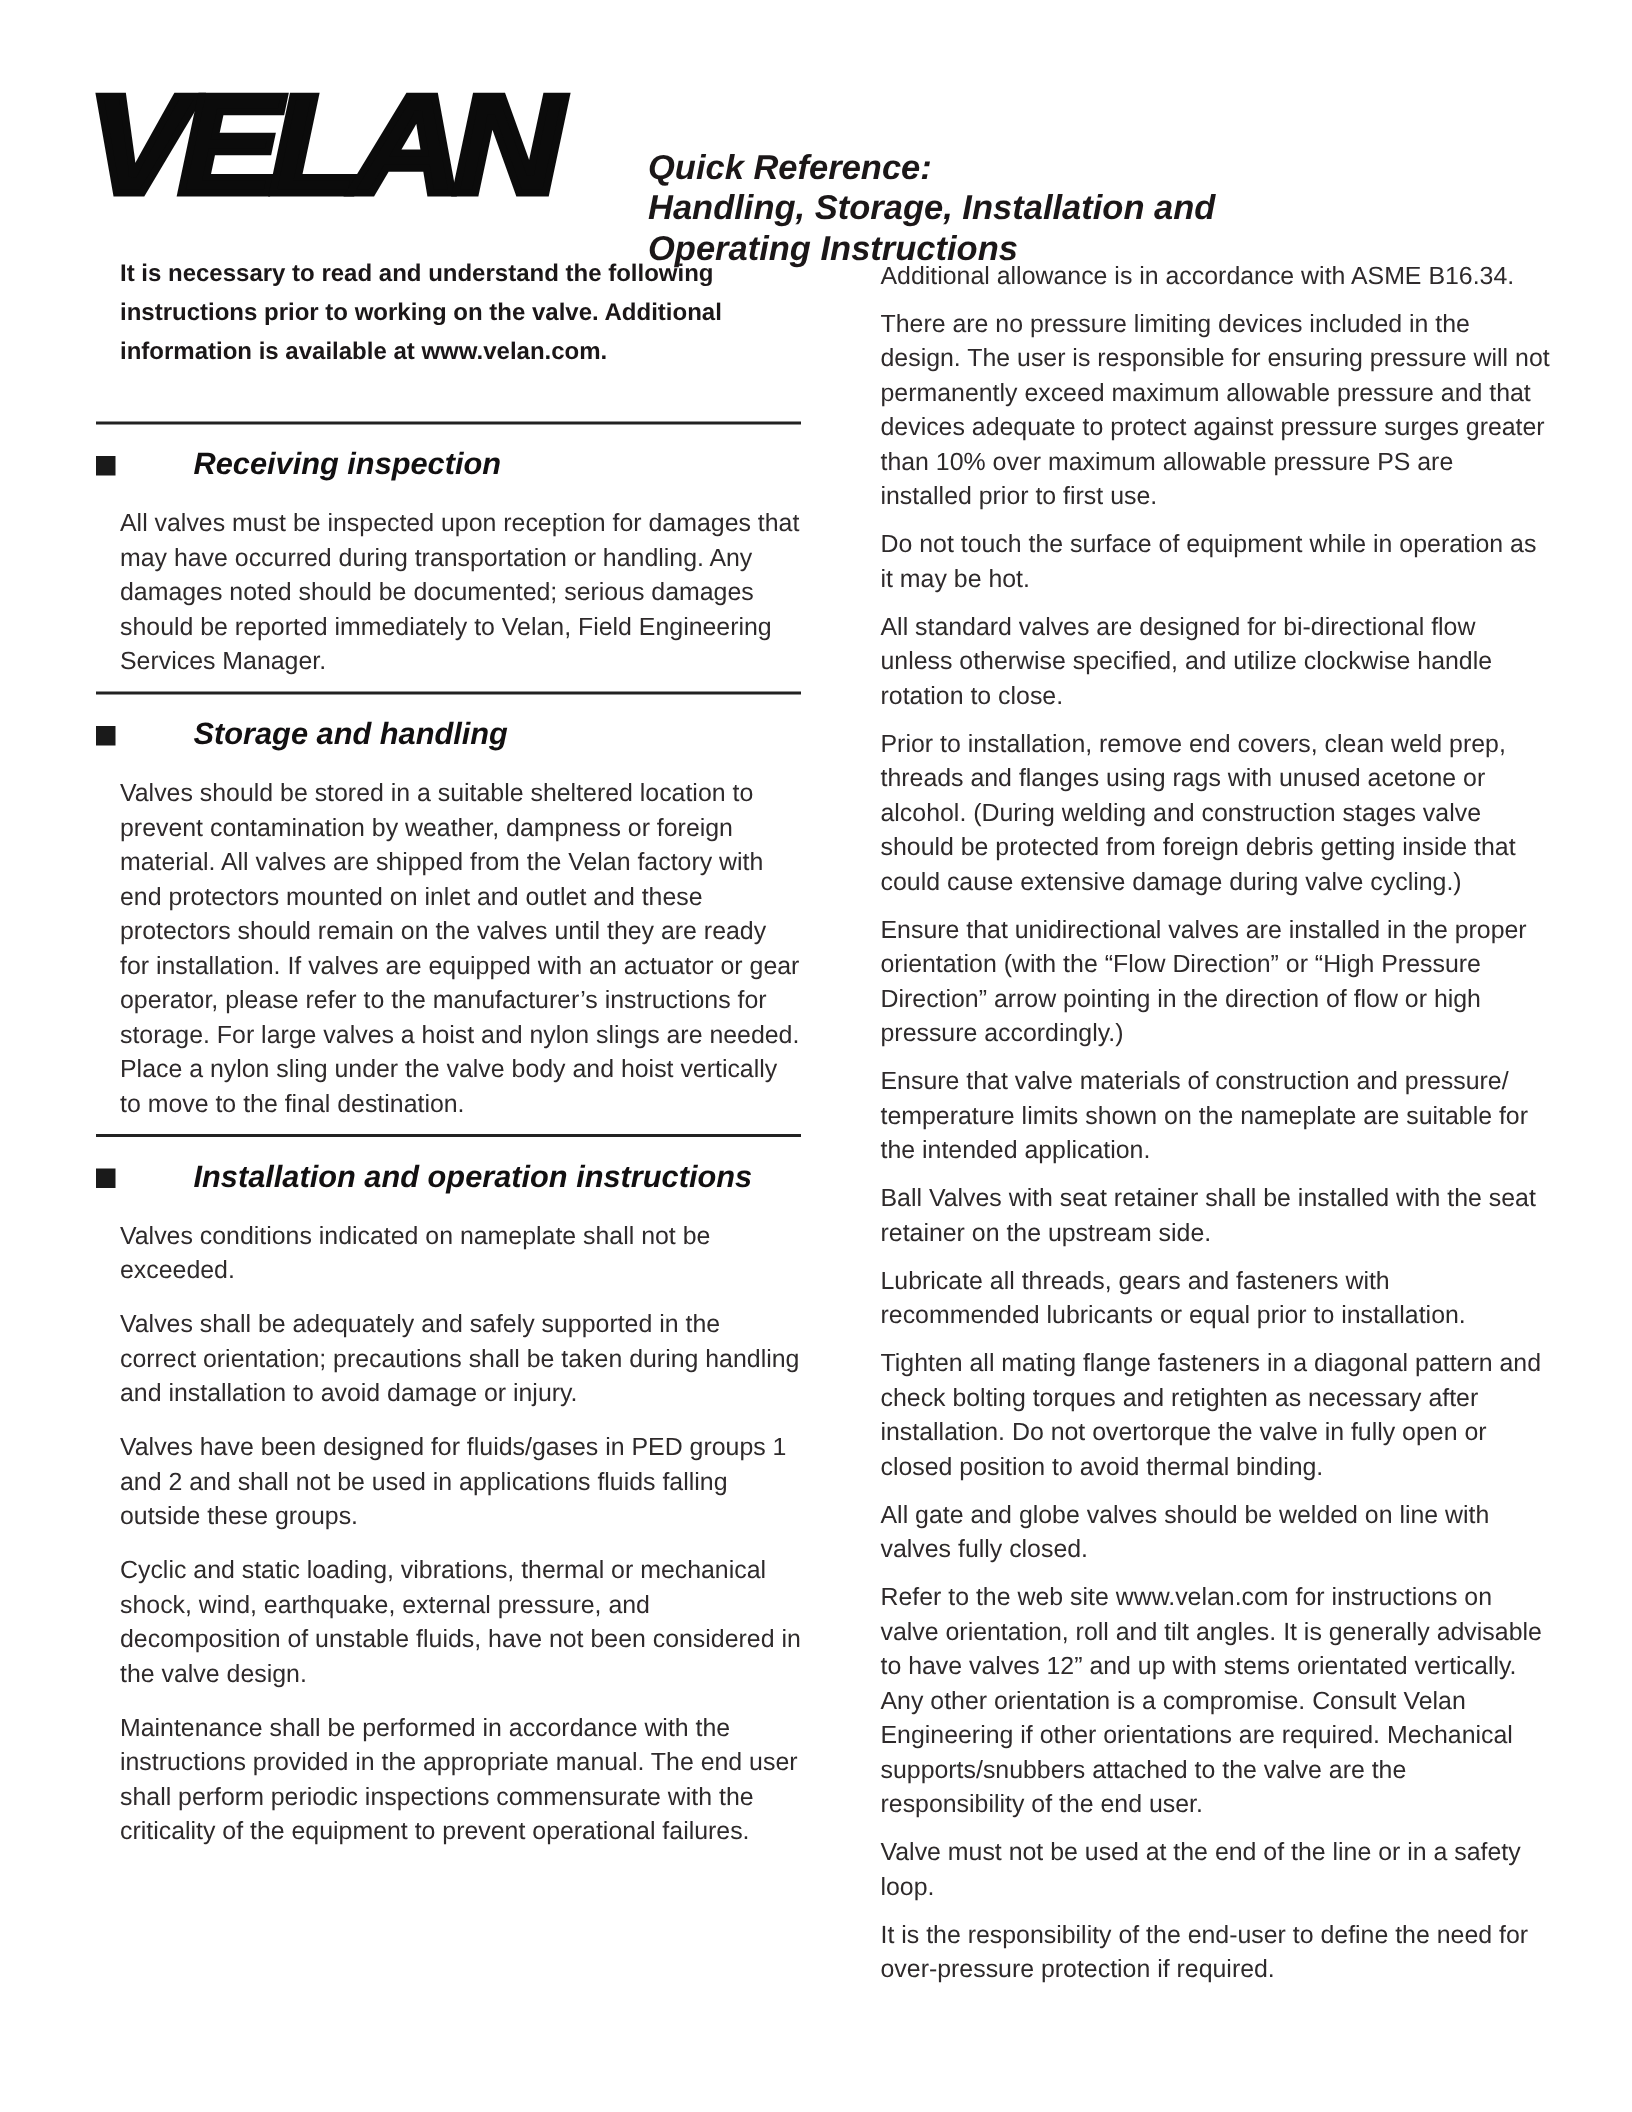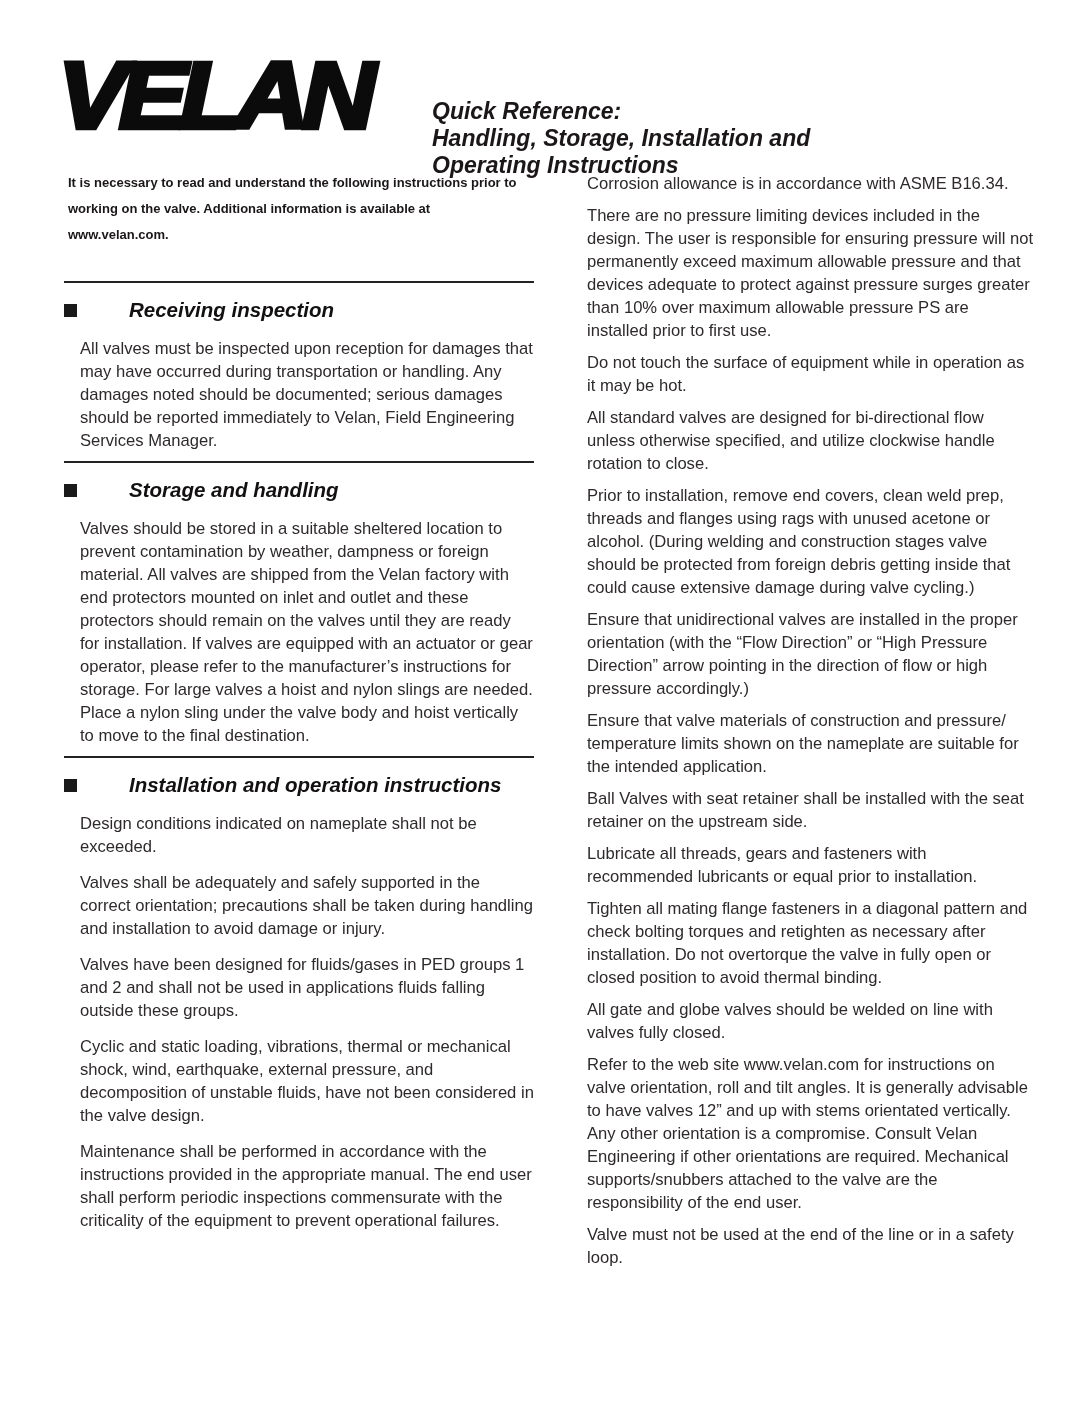--- a/index.html
+++ b/index.html
@@ -16,22 +16,22 @@
     white-space:nowrap;
   }
   .title-block{
     position:absolute;left:432px;top:58px;width:480px;
     font-style:italic;font-weight:bold;font-size:23px;line-height:27px;color:#1b1718;margin-top:40px;
   }
   .col{position:absolute;top:170px;}
   .col-left{left:64px;width:470px;}
   .col-right{left:587px;width:447px;top:172px;}
   .intro{
-    font-weight:bold;font-size:13px;line-height:26px;color:#1b1718;
-    margin:0 0 0 4px;white-space:pre-wrap;
+    font-weight:bold;font-size:16px;line-height:26px;color:#1b1718;
+    margin:0 0 0 16px;white-space:pre-wrap;
   }
   .rule{border:none;border-top:2px solid #222;margin:0;width:100%;}
   .rule-1{margin-top:33px;}
   .rule-mid{margin-top:9px;}
   .sec-heading{
     display:flex;align-items:baseline;margin:15px 0 0 0;
     font-style:italic;font-weight:bold;font-size:20.5px;color:#121011;gap:37px;
   }
   .sq{
     display:inline-block;width:13px;height:13px;background:#1a1a1a;
@@ -73,34 +73,35 @@
     <span class="sq"></span>
     <span>Storage and handling</span>
   </div>
   <p class="body-p first">Valves should be stored in a suitable sheltered location to prevent contamination by weather, dampness or foreign material. All valves are shipped from the Velan factory with end protectors mounted on inlet and outlet and these protectors should remain on the valves until they are ready for installation. If valves are equipped with an actuator or gear operator, please refer to the manufacturer’s instructions for storage. For large valves a hoist and nylon slings are needed.  Place a nylon sling under the valve body and hoist vertically to move to the final destination.</p>
 
   <hr class="rule rule-mid">
   <div class="sec-heading">
     <span class="sq"></span>
     <span>Installation and operation instructions</span>
   </div>
-  <p class="body-p first">Design conditions indicated on nameplate shall not be exceeded.</p>
+  <p class="body-p first">Valves conditions indicated on nameplate shall not be exceeded.</p>
   <p class="body-p">Valves shall be adequately and safely supported in the correct orientation; precautions shall be taken during handling and installation to avoid damage or injury.</p>
   <p class="body-p">Valves have been designed for fluids/gases in PED groups 1 and 2 and shall not be used in applications fluids falling outside these groups.</p>
   <p class="body-p">Cyclic and static loading, vibrations, thermal or mechanical shock, wind, earthquake, external pressure, and decomposition of unstable fluids, have not been considered in the valve design.</p>
   <p class="body-p">Maintenance shall be performed in accordance with the instructions provided in the appropriate manual. The end user shall perform periodic inspections commensurate with the criticality of the equipment to prevent operational failures.</p>
 </div>
 
 <div class="col col-right">
-  <p class="rp">Corrosion allowance is in accordance with ASME B16.34.</p>
+  <p class="rp">Additional allowance is in accordance with ASME B16.34.</p>
   <p class="rp">There are no pressure limiting devices included in the design. The user is responsible for ensuring pressure will not permanently exceed maximum allowable pressure and that devices adequate to protect against pressure surges greater than 10% over maximum allowable pressure PS are installed prior to first use.</p>
   <p class="rp">Do not touch the surface of equipment while in operation as it may be hot.</p>
   <p class="rp">All standard valves are designed for bi-directional flow unless otherwise specified, and utilize clockwise handle rotation to close.</p>
   <p class="rp">Prior to installation, remove end covers, clean weld prep, threads and flanges using rags with unused acetone or alcohol. (During welding and construction stages valve should be protected from foreign debris getting inside that could cause extensive damage during valve cycling.)</p>
   <p class="rp">Ensure that unidirectional valves are installed in the proper orientation (with the “Flow Direction” or “High Pressure Direction” arrow pointing in the direction of flow or high pressure accordingly.)</p>
   <p class="rp">Ensure that valve materials of construction and pressure/ temperature limits shown on the nameplate are suitable for the intended application.</p>
   <p class="rp">Ball Valves with seat retainer shall be installed with the seat retainer on the upstream side.</p>
   <p class="rp">Lubricate all threads, gears and fasteners with recommended lubricants or equal prior to installation.</p>
   <p class="rp">Tighten all mating flange fasteners in a diagonal pattern and check bolting torques and retighten as necessary after installation. Do not overtorque the valve in fully open or closed position to avoid thermal binding.</p>
   <p class="rp">All gate and globe valves should be welded on line with valves fully closed.</p>
   <p class="rp">Refer to the web site www.velan.com for instructions on valve orientation, roll and tilt angles. It is generally advisable to have valves 12” and up with stems orientated vertically. Any other orientation is a compromise. Consult Velan Engineering if other orientations are required. Mechanical supports/snubbers attached to the valve are the responsibility of the end user.</p>
   <p class="rp">Valve must not be used at the end of the line or in a safety loop.</p>
+  <p class="rp">It is the responsibility of the end-user to define the need for over-pressure protection if required.</p>
 </div>
 
 </body></html>

